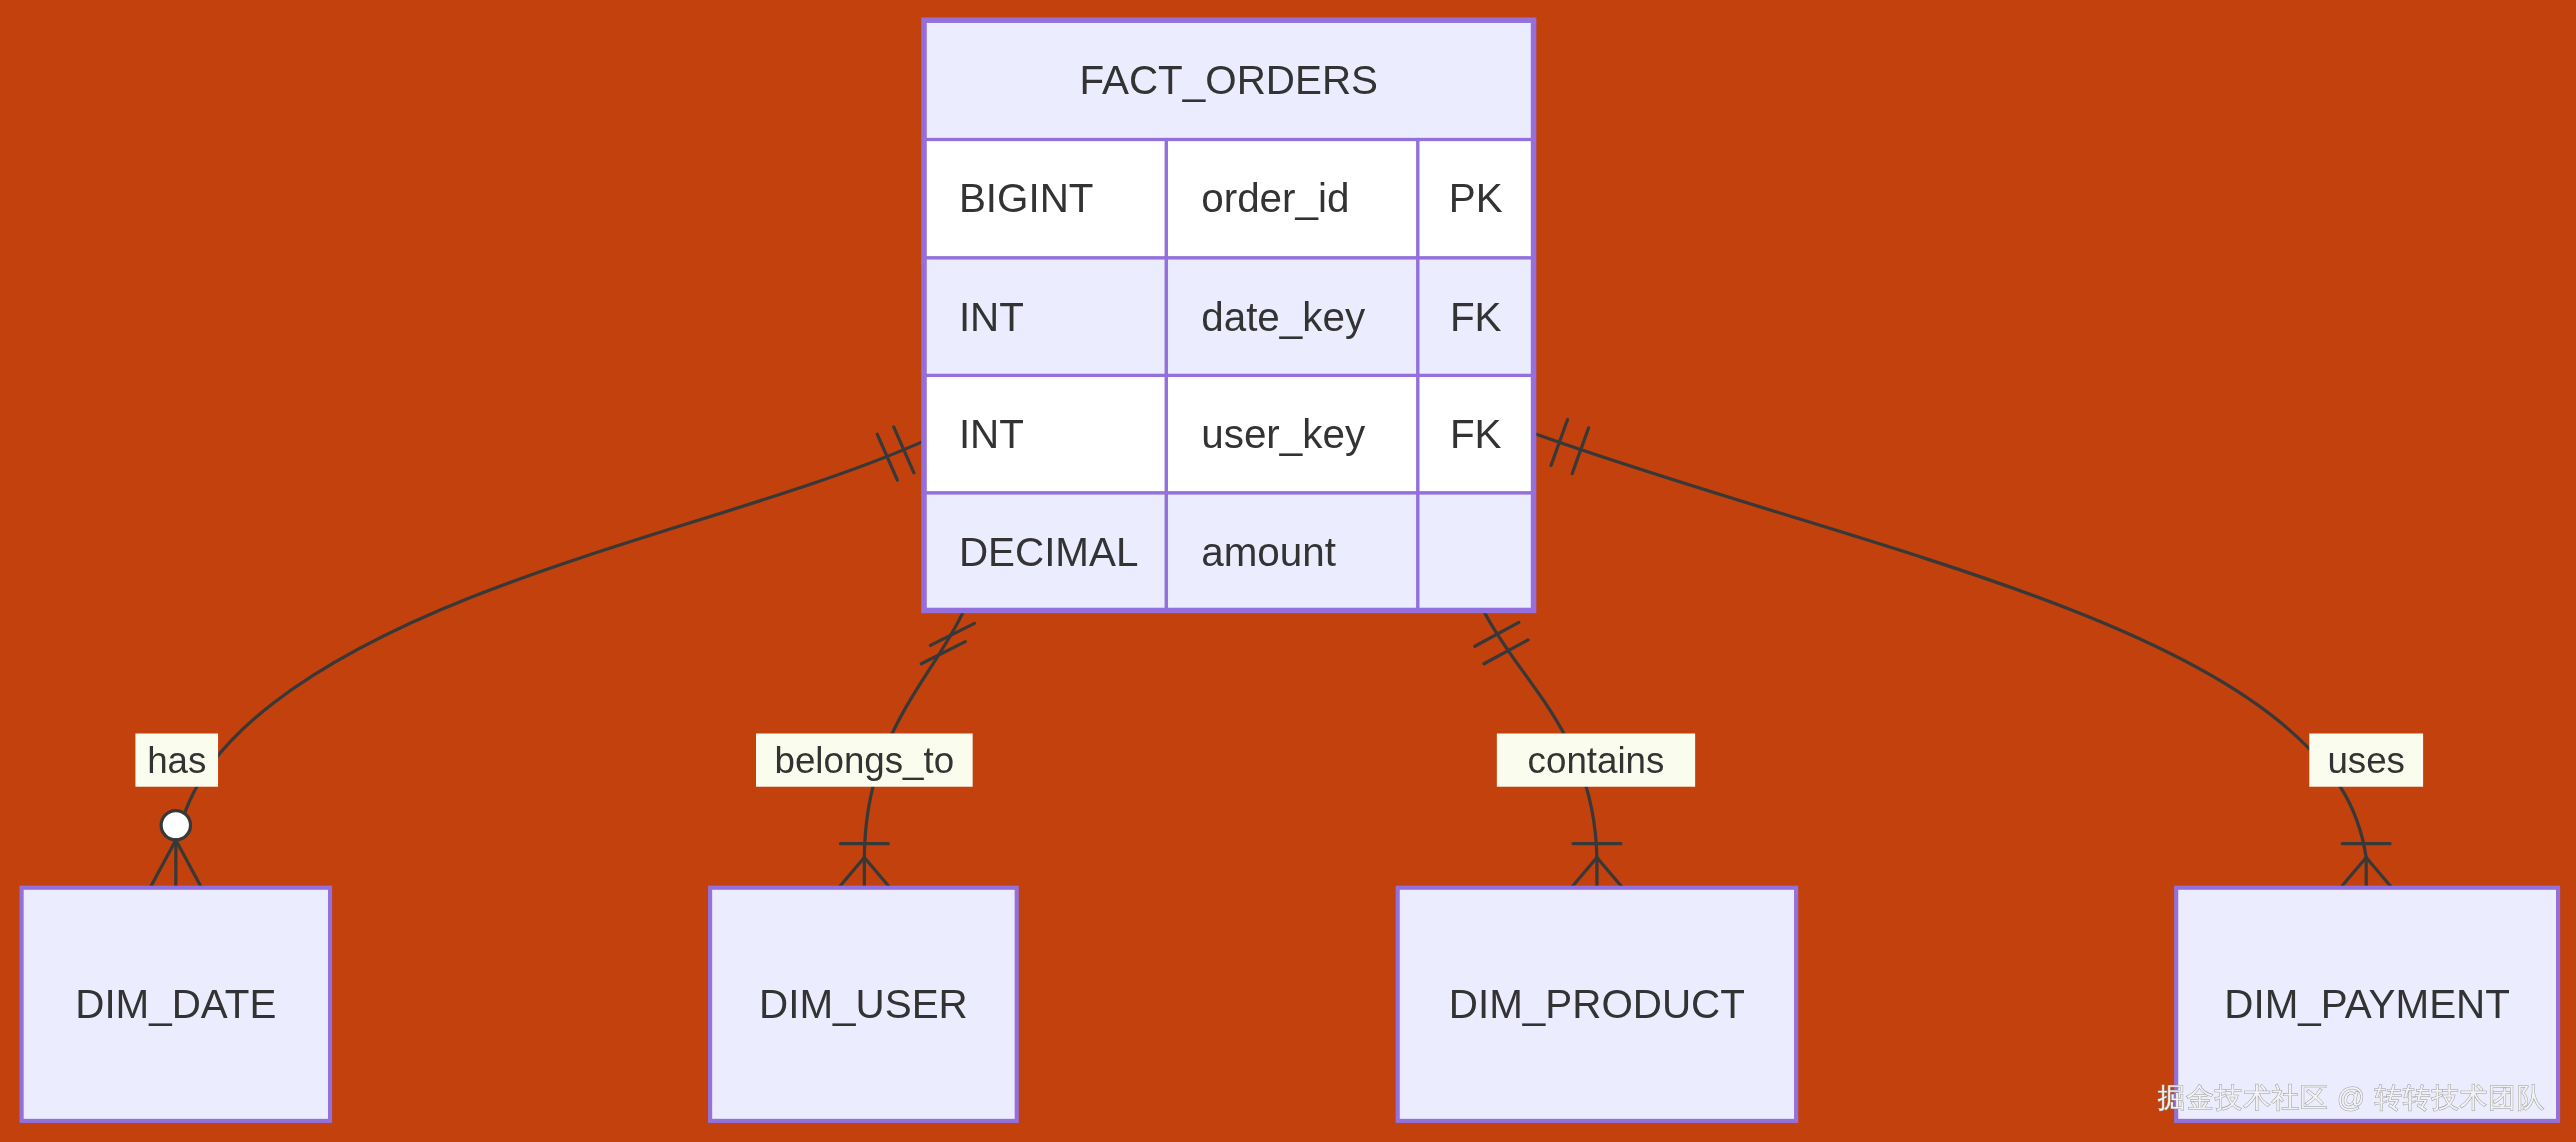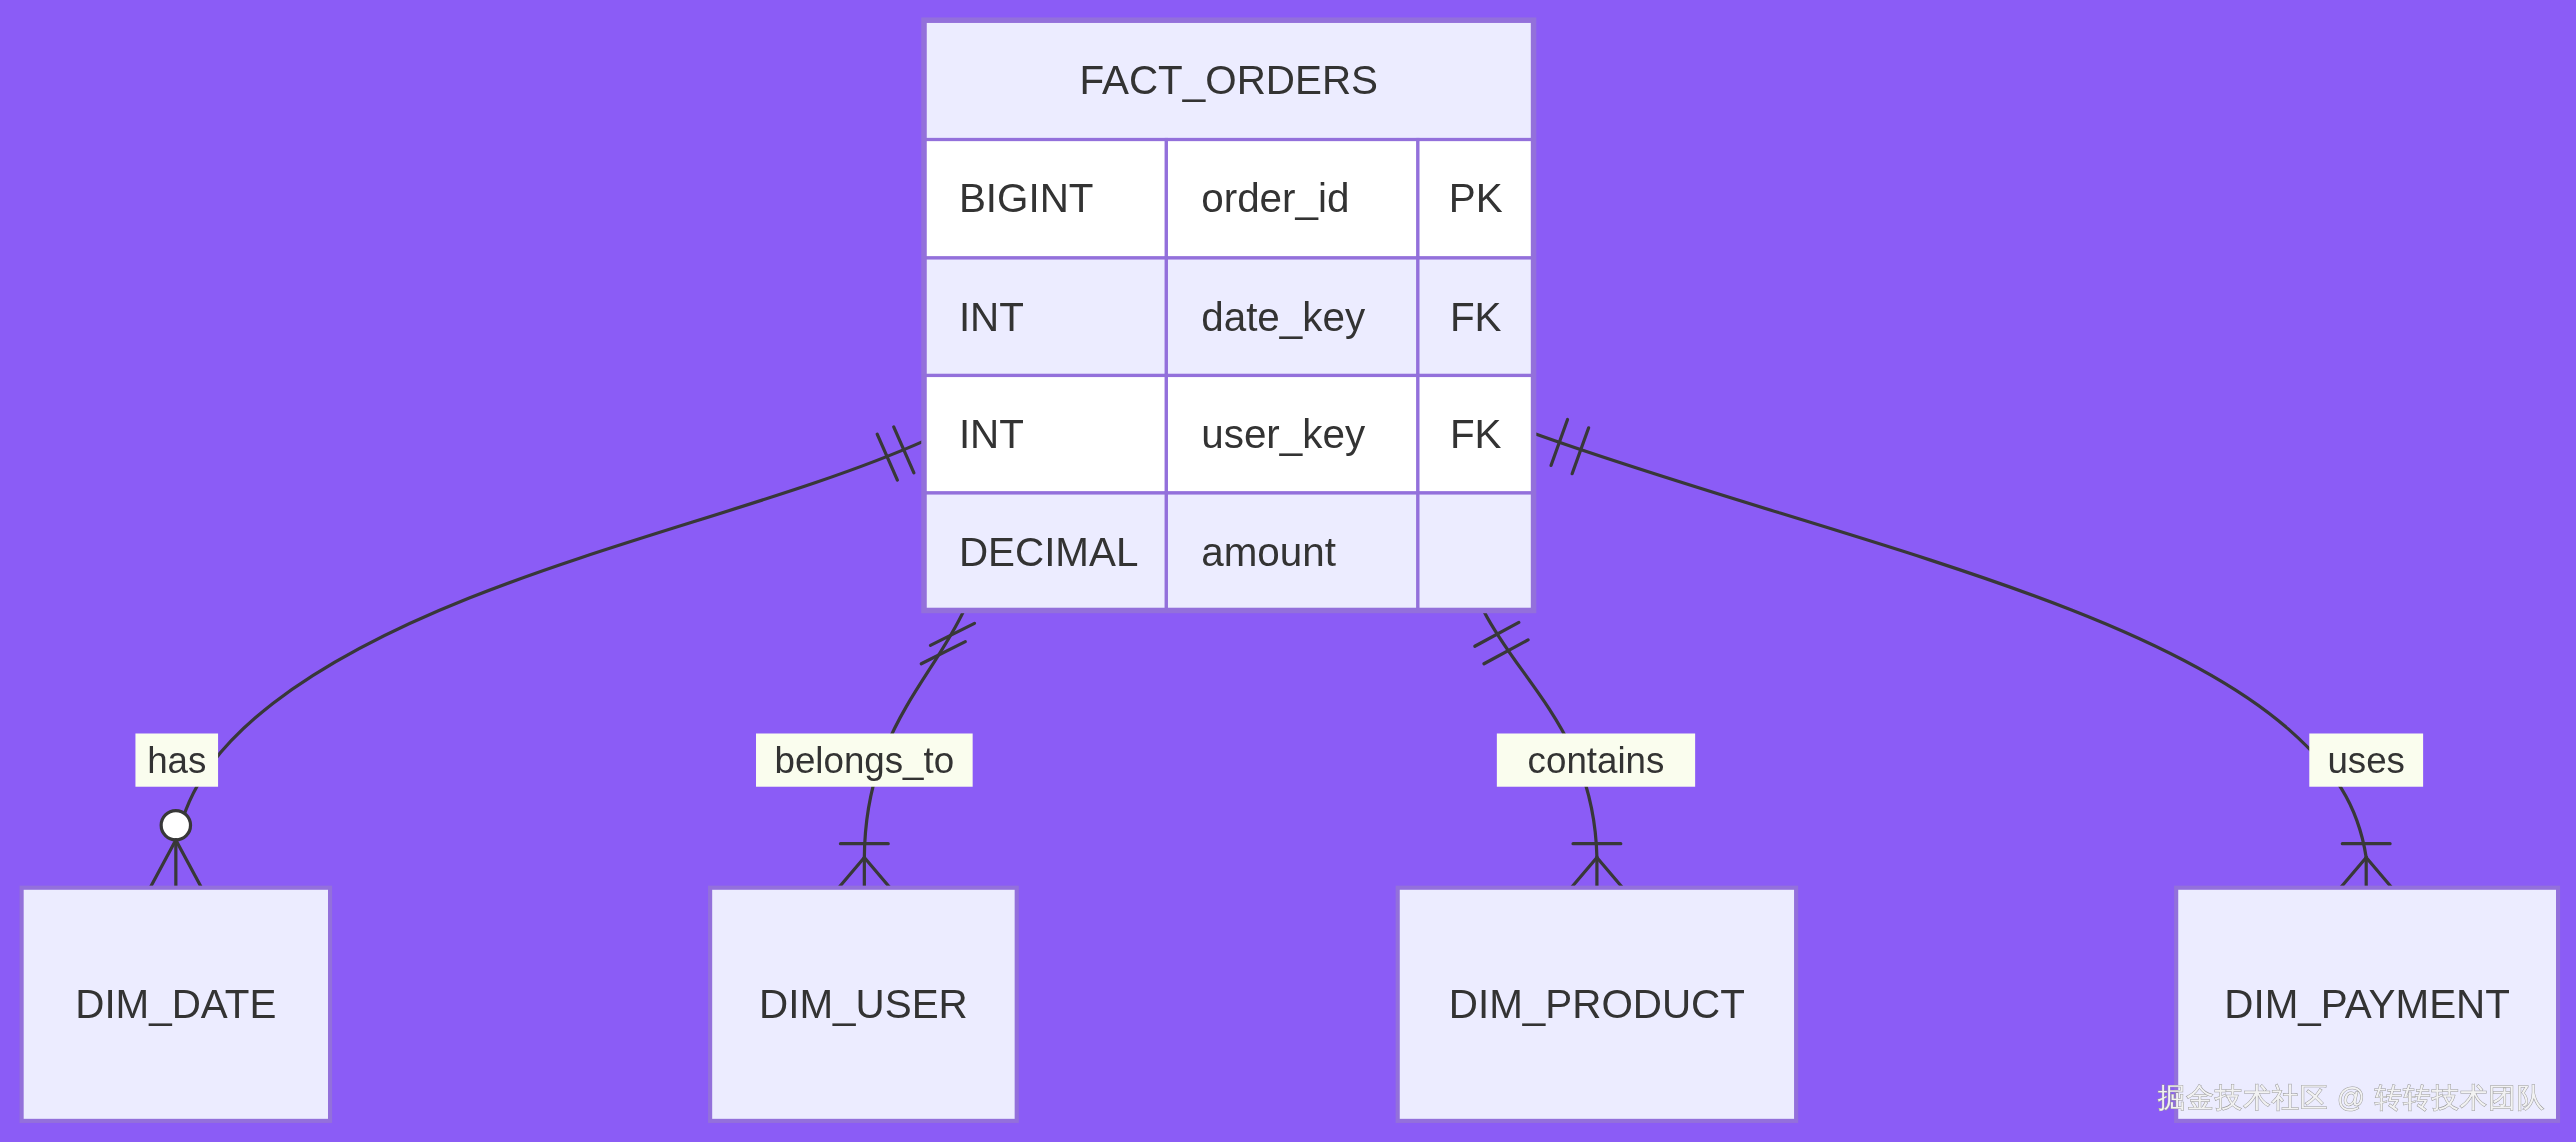--- a/index.html
+++ b/index.html
@@ -1,16 +1,16 @@
 <!DOCTYPE html>
 <html style="--entity_fill: #ECECFF; --entity_border: #9370DB; --line_color: #383838; --text_color: #333333; --label_bg: #fafdee;font-size:14.7px"><head>
 <meta charset="utf-8">
 <style>
   html,body{margin:0;padding:0;background:#ffffff;}
-  .stage{position:relative;width:2576px;height:1142px;background:#8b5cf6;overflow:hidden;}
+  .stage{position:relative;width:2576px;height:1142px;background:#c2410c;overflow:hidden;}
   svg{display:block;}
   text{font-family:"Liberation Sans",sans-serif;fill:var(--text_color,#333);}
   .edge{fill:none;stroke:var(--line_color,#383838);stroke-width:3.5;}
   .marker{fill:none;stroke:var(--line_color,#383838);stroke-width:3.5;stroke-linecap:round;}
   .marker-circle{fill:#ffffff;stroke:var(--line_color,#383838);stroke-width:3.5;}
   .table-outer{fill:none;stroke:var(--entity_border,#9370DB);stroke-width:6;}
   .thead{fill:var(--entity_fill,#ECECFF);stroke:var(--entity_border,#9370DB);stroke-width:3.5;}
   .cell{stroke:var(--entity_border,#9370DB);stroke-width:3.5;}
   .cell.even{fill:#ffffff;}
   .cell.odd{fill:var(--entity_fill,#ECECFF);}

